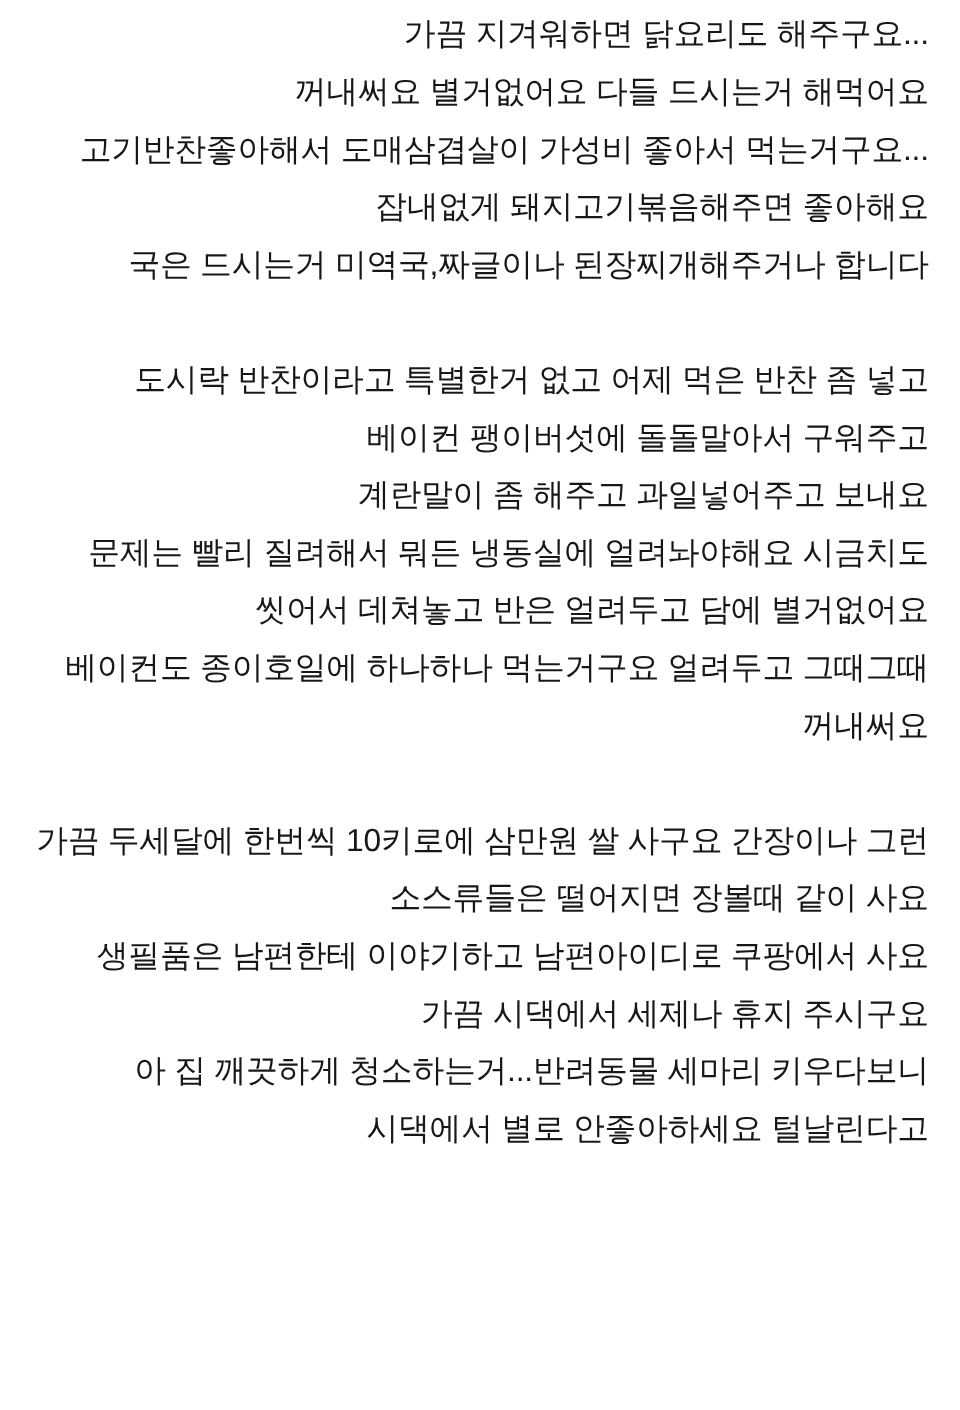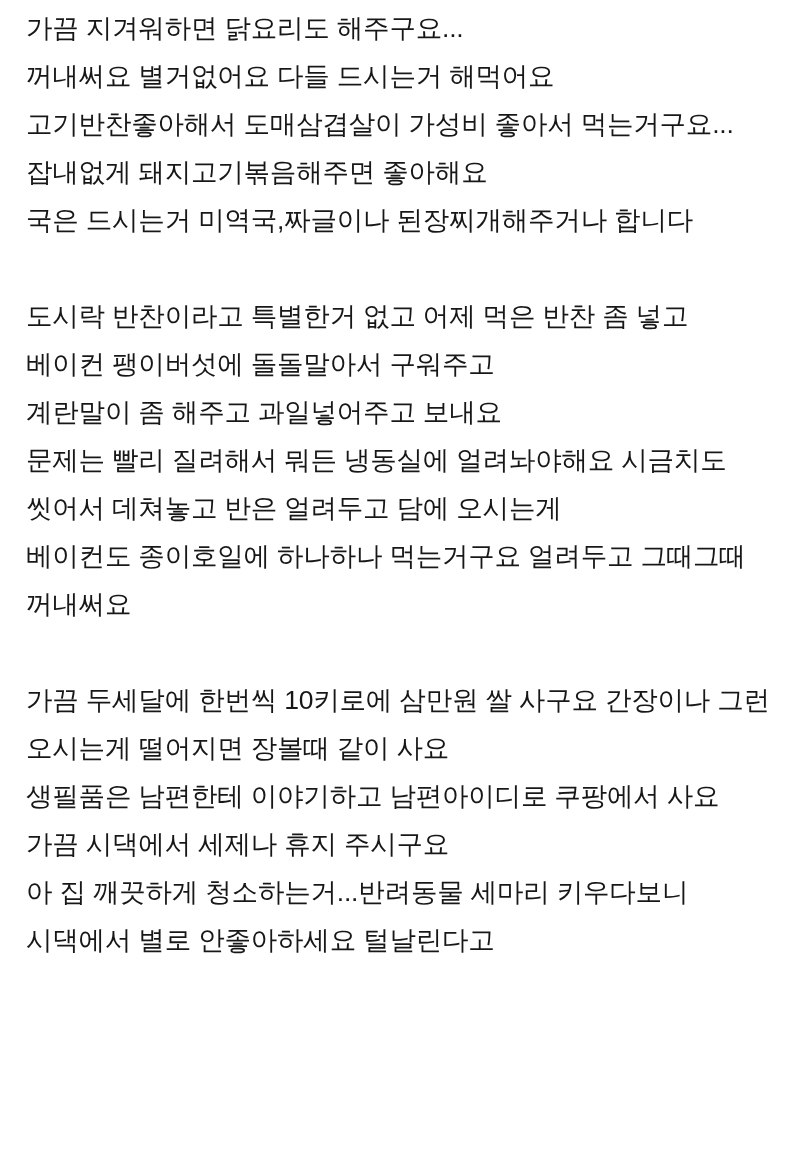--- a/index.html
+++ b/index.html
@@ -12,20 +12,21 @@
     min-height: 1175px;
     font-family: "Liberation Sans", "DejaVu Sans", sans-serif;
     color: #1c1c1c;
   }
   .page {
     width: 800px;
     min-height: 1175px;
     box-sizing: border-box;
     padding: 4px 26px 10px 26px;
     background: #ffffff;
+    text-align: right;
   }
   .block {
     margin: 0 0 0 0;
   }
   .para {
     font-size: 26.5px;
     line-height: 48px;
     letter-spacing: -0.2px;
     color: #171717;
     margin: 0;
@@ -46,26 +47,26 @@
     <p class="para">꺼내써요 별거없어요 다들 드시는거 해먹어요</p>
     <p class="para">고기반찬좋아해서 도매삼겹살이 가성비 좋아서 먹는거구요...잡내없게 돼지고기볶음해주면 좋아해요</p>
     <p class="para">국은 드시는거 미역국,짜글이나 된장찌개해주거나 합니다</p>
   </div>
 
   <div class="spacer"></div>
 
   <div class="block">
     <p class="para">도시락 반찬이라고 특별한거 없고 어제 먹은 반찬 좀 넣고 베이컨 팽이버섯에 돌돌말아서 구워주고</p>
     <p class="para">계란말이 좀 해주고 과일넣어주고 보내요</p>
-    <p class="para">문제는 빨리 질려해서 뭐든 냉동실에 얼려놔야해요 시금치도 씻어서 데쳐놓고 반은 얼려두고 담에 오시는게</p>
+    <p class="para">문제는 빨리 질려해서 뭐든 냉동실에 얼려놔야해요 시금치도 씻어서 데쳐놓고 반은 얼려두고 담에 별거없어요</p>
     <p class="para">베이컨도 종이호일에 하나하나 먹는거구요 얼려두고 그때그때 꺼내써요</p>
   </div>
 
   <div class="spacer"></div>
 
   <div class="block">
-    <p class="para">가끔 두세달에 한번씩 10키로에 삼만원 쌀 사구요 간장이나 그런 오시는게 떨어지면 장볼때 같이 사요</p>
+    <p class="para">가끔 두세달에 한번씩 10키로에 삼만원 쌀 사구요 간장이나 그런 소스류들은 떨어지면 장볼때 같이 사요</p>
     <p class="para">생필품은 남편한테 이야기하고 남편아이디로 쿠팡에서 사요</p>
     <p class="para">가끔 시댁에서 세제나 휴지 주시구요</p>
     <p class="para">아 집 깨끗하게 청소하는거...반려동물 세마리 키우다보니 시댁에서 별로 안좋아하세요 털날린다고</p>
   </div>
 
 </div>
 
 </body></html>

